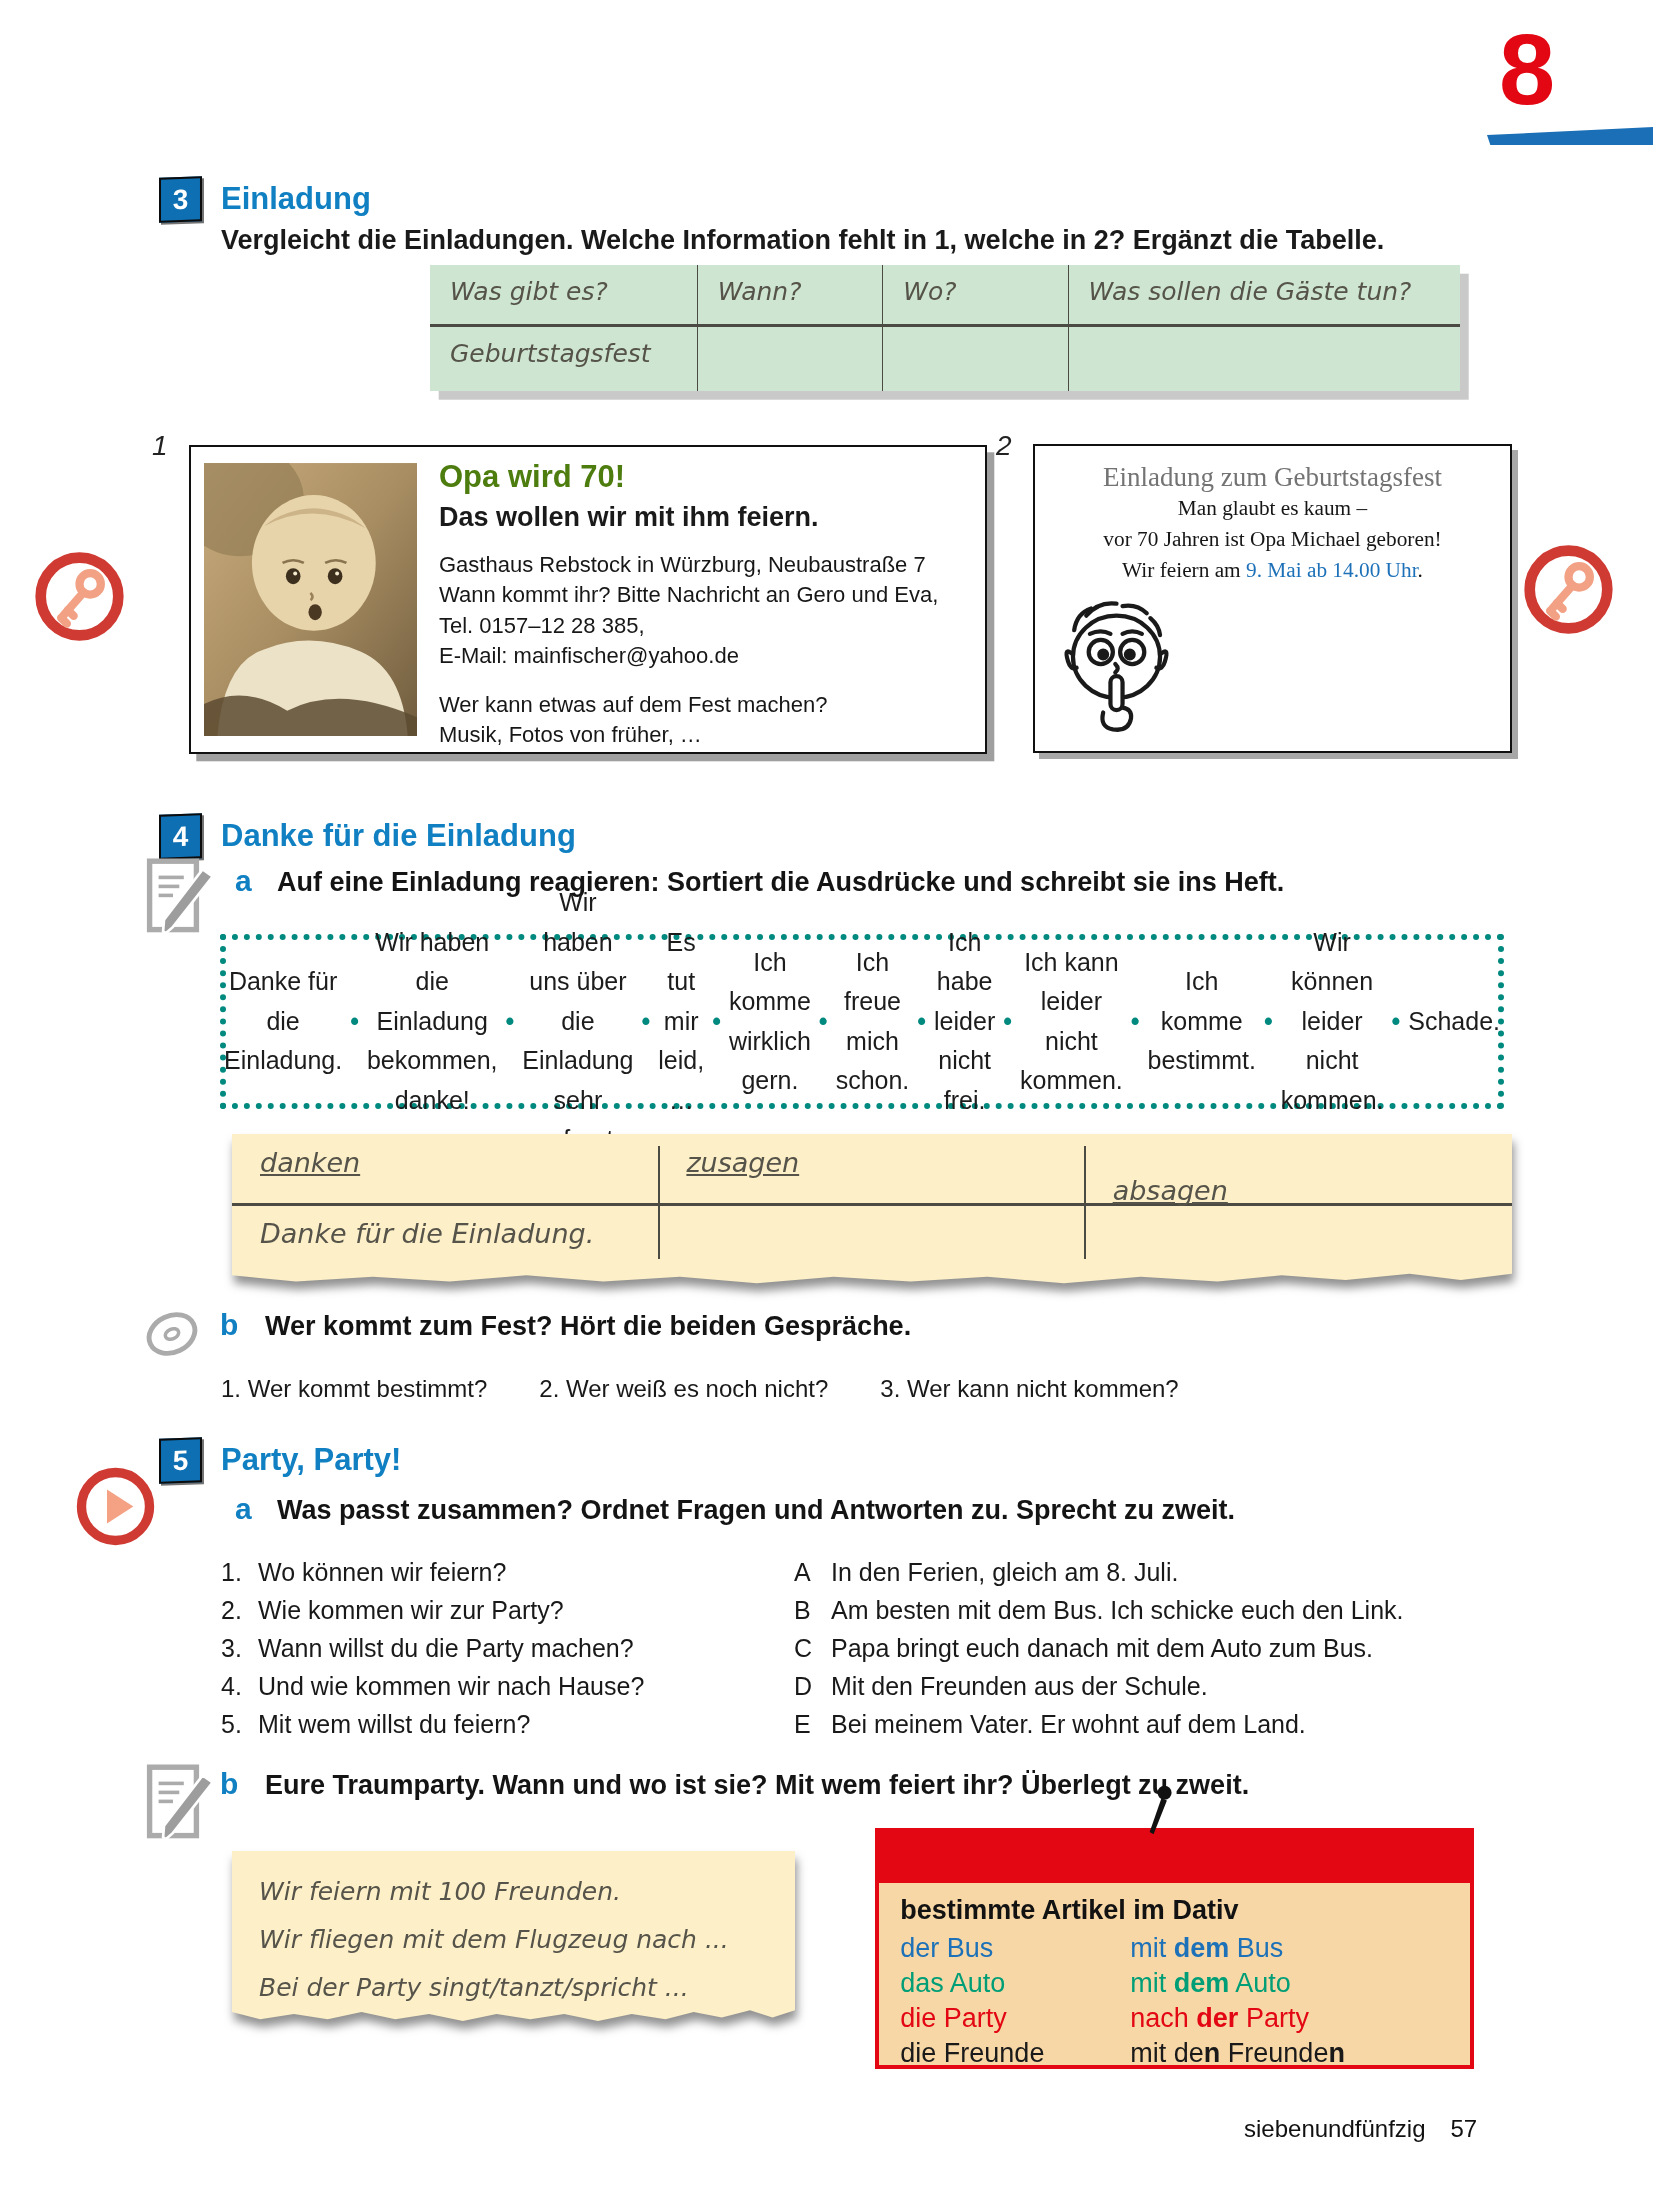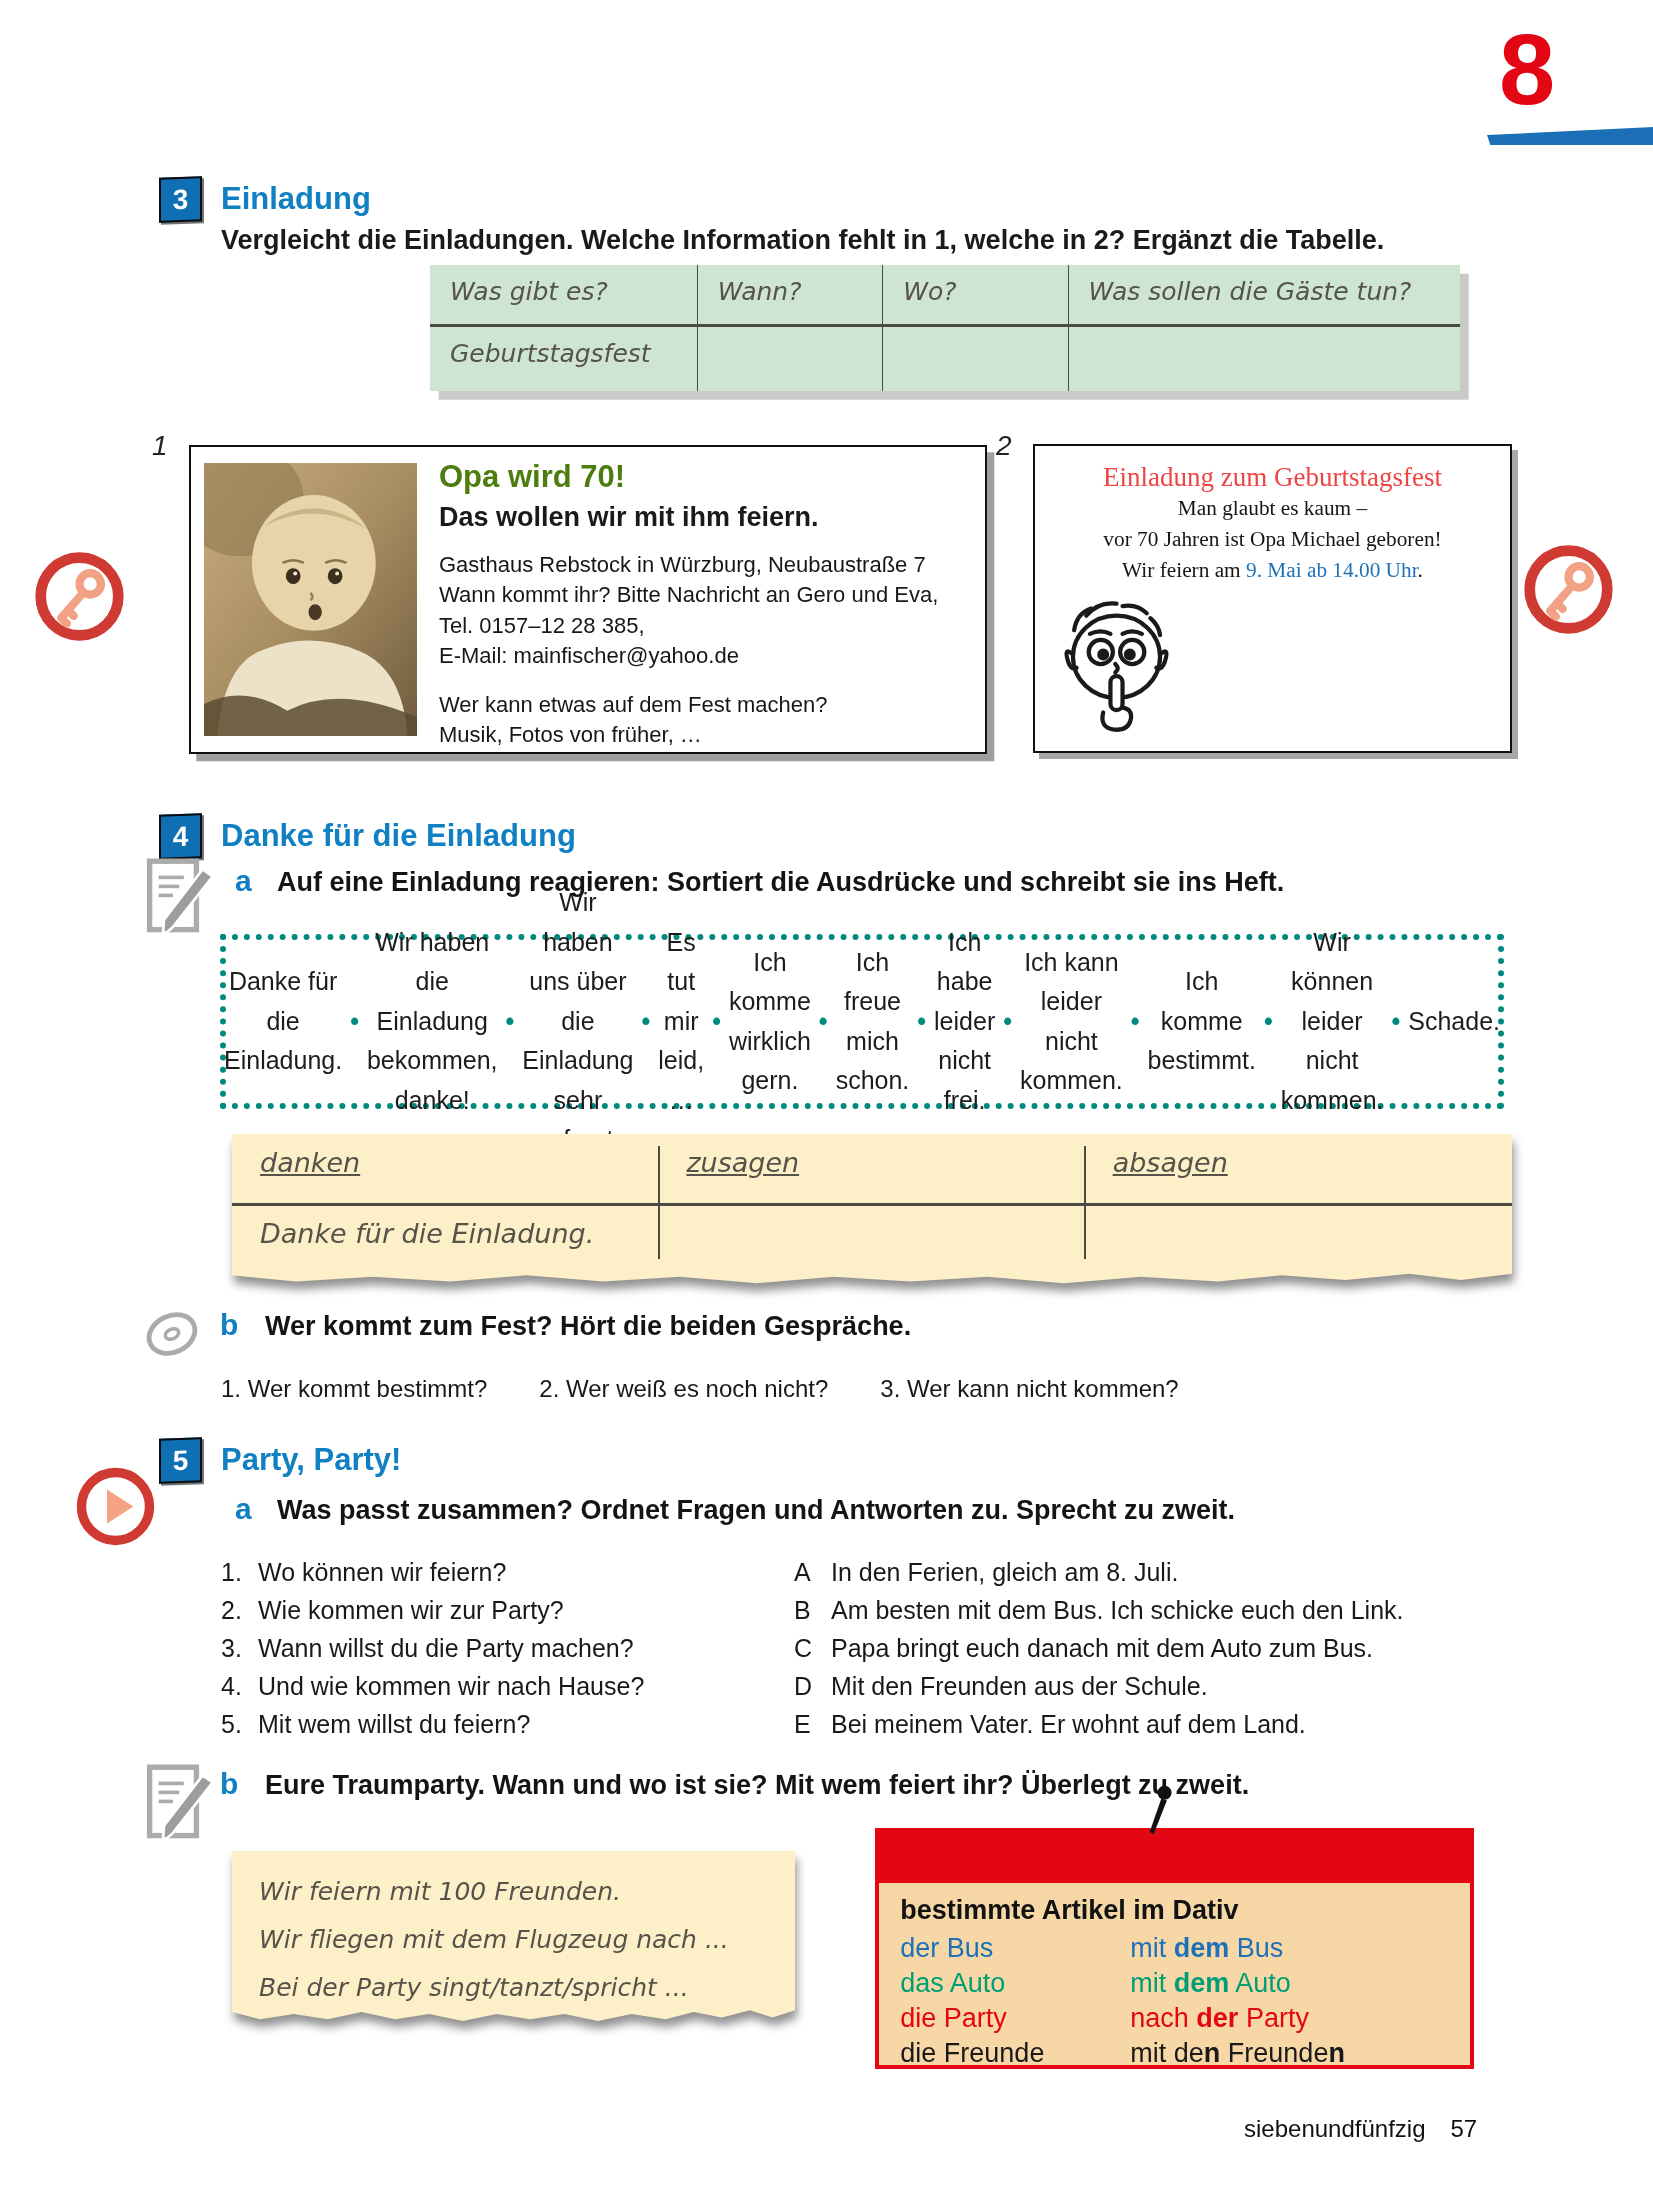--- a/index.html
+++ b/index.html
@@ -39,21 +39,21 @@
   .photo{position:absolute;left:13.3px;top:16px;width:213px;height:273px;}
   .card1-text{position:absolute;left:248px;top:12px;width:533px;}
   .c1-title{color:#4d7c0f;font-size:31px;font-weight:bold;}
   .c1-sub{font-size:27px;font-weight:bold;margin-top:6.7px;}
   .c1line{font-size:22px;line-height:1.38;color:#171717;}
   #card1-body{margin-top:17.3px;}
   #card1-footer{margin-top:18.7px;}
 
   .card2{left:1033px;top:444px;width:475px;height:305px;background:#fff;border:2px solid #101010;
          box-shadow:6px 6px 0 #a8a8a8;font-family:"Liberation Serif",serif;text-align:center;}
-  .c2-title{color:#ef4444;font-size:27px;margin-top:16px;}
+  .c2-title{color:#737373;font-size:27px;margin-top:16px;}
   .c2line{font-size:21.3px;color:#161616;line-height:1.45;}
   .c2blue{color:#1d71b8;}
   .c2-bottom{position:absolute;left:14.7px;bottom:10.7px;display:flex;align-items:center;gap:12px;}
   .c2-note{text-align:left;font-size:20.7px;line-height:1.5;color:#161616;}
 
   
   .keyicon{width:97px;height:97px;}
 
   
   .dotted{left:220px;top:934px;width:1284px;height:175px;border:6px dotted #00897f;
@@ -250,21 +250,21 @@
       <span class="expr">Schade.</span>
     </div>
 
   <div class="abs torn-wrap" style="left:232px;top:1134px;">
     <div class="torn yt">
       <div class="vline" style="left:33.3%;"></div>
       <div class="vline" style="left:66.6%;"></div>
       <div class="hline"></div>
       <div class="yt-h hand" style="left:28px;">danken</div>
       <div class="yt-h hand" style="left:35.5%;">zusagen</div>
-      <div class="yt-h hand" style="left:68.8%;">absagen</div>
+      <div class="yt-h hand" style="left:68.8%;margin-top:28px;">absagen</div>
       <div class="yt-cell hand" style="left:28px;">Danke für die Einladung.</div>
     </div>
   </div>
 
   <svg class="abs" style="left:137px;top:1299px;" width="70" height="70" viewBox="0 0 100 100">
     <g transform="rotate(-25 50 50)">
       <ellipse cx="50" cy="50" rx="34" ry="26" fill="#fff" stroke="#ababab" stroke-width="7"></ellipse>
       <ellipse cx="50" cy="50" rx="10" ry="7" fill="#fff" stroke="#ababab" stroke-width="5"></ellipse>
     </g>
   </svg>

